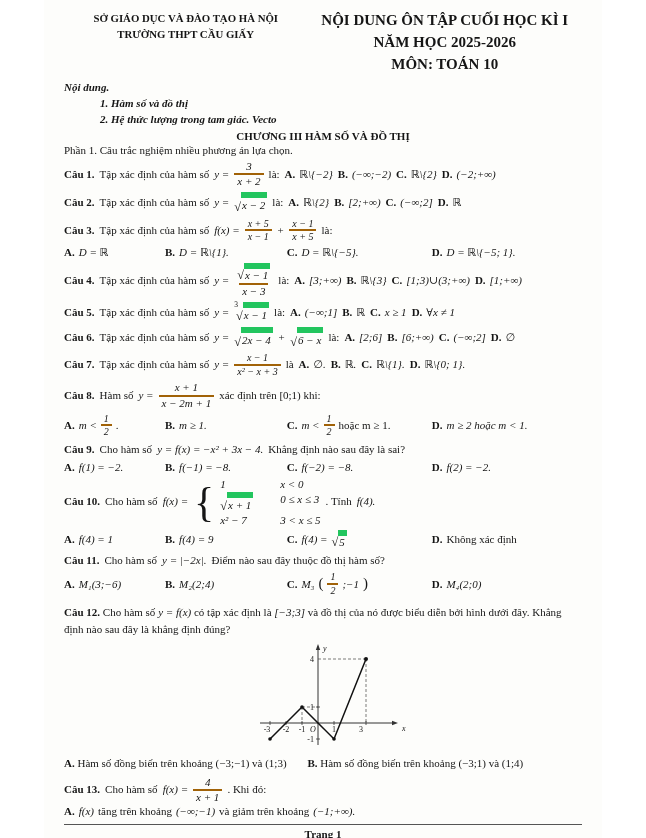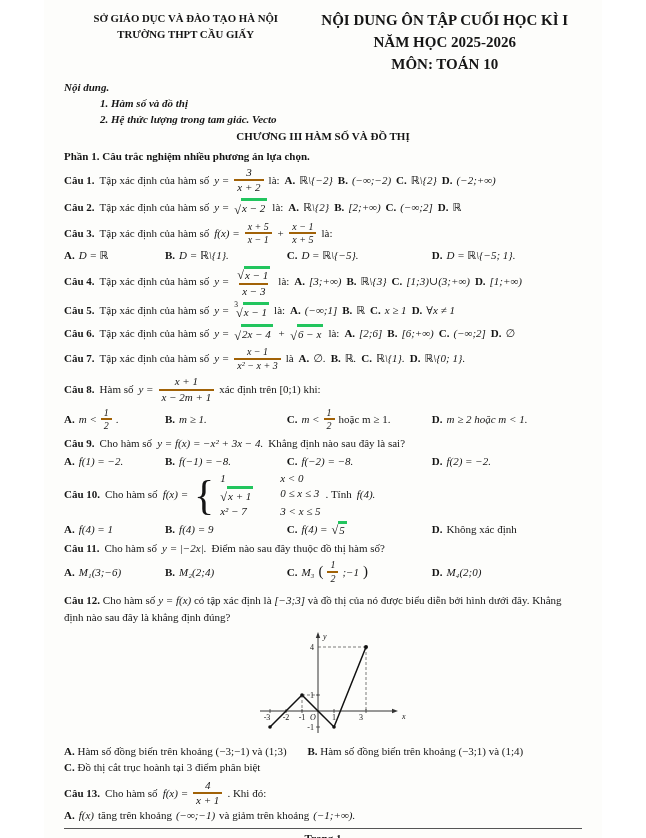--- a/index.html
+++ b/index.html
@@ -8,41 +8,41 @@
         font-family:"Liberation Serif","DejaVu Serif",serif;font-size:11px;color:#151515;
         display:flex;flex-direction:column;overflow:hidden;}
   
   .header{display:flex;width:100%;}
   .h-left{width:47%;text-align:center;font-weight:bold;font-size:10.8px;line-height:1.5;}
   .h-right{width:53%;text-align:center;font-weight:bold;font-size:15px;line-height:1.45;}
   
   .intro{margin-top:5px;font-style:italic;font-weight:bold;line-height:1.45;}
   .ind{margin-left:36px;}
   .chapter{text-align:center;font-weight:bold;margin-top:2px;}
-  .part{font-weight:bold;margin-top:8px;}
+  .part{font-weight:normal;margin-top:2px;}
   
   .q{margin-top:4px;}
   .qline{display:flex;align-items:center;flex-wrap:wrap;column-gap:5px;row-gap:2px;min-height:16px;line-height:1.4;}
   .spread{justify-content:flex-start;}
   .stem{display:inline-flex;align-items:center;column-gap:5px;white-space:nowrap;}
   .ql{font-weight:bold;}
   .math{font-style:italic;font-family:"Liberation Serif","DejaVu Serif","DejaVu Sans",serif;}
   .opt{white-space:nowrap;display:inline-flex;align-items:center;column-gap:4px;}
   .ol{font-weight:bold;}
   .opts{display:grid;grid-template-columns:19.5% 23.5% 28% 29%;margin-top:3px;align-items:center;}
   .opts2{display:grid;grid-template-columns:47% 53%;margin-top:3px;line-height:1.4;}
   .opt2{display:block;}
   
   .frac{display:inline-flex;flex-direction:column;align-items:center;vertical-align:middle;line-height:1.2;font-style:italic;}
   .frac.sm{font-size:10px;line-height:1.15;}
   .fnum{padding:0 3px;}
   .fden{border-top:2px solid #a16207;padding:0 3px;}
   .sqrt{display:inline-flex;align-items:flex-end;font-style:italic;}
   .rsign{line-height:0.95;font-size:1.12em;font-style:normal;}
-  .rad{border-top:3px solid #22c55e;padding:0 2px 0 1px;}
+  .rad{border-top:6px solid #22c55e;padding:0 2px 0 1px;}
   .ridx{font-size:7.5px;align-self:flex-start;margin-right:-2px;transform:translateY(-2px);font-style:normal;}
   .bigp{font-size:15px;font-style:normal;}
   .brace{font-size:42px;font-weight:200;line-height:40px;align-self:center;margin:0 1px;}
   .cases{display:inline-flex;flex-direction:column;}
   .crow{display:flex;column-gap:16px;line-height:1.35;}
   .ce{min-width:44px;display:inline-flex;align-items:center;}
   .qp{line-height:1.5;margin-top:4px;}
   
   .figure{width:190px;margin:2px auto 0;}
   .ax{stroke:#333;stroke-width:1;}
@@ -515,21 +515,20 @@
           <text class="gt" x="86" y="71" text-anchor="end">1</text>
           <text class="gt" x="86" y="103" text-anchor="end">-1</text>
           <text class="gt gi" x="174" y="92">x</text>
           <text class="gt gi" x="95" y="12">y</text>
         </g>
       </svg>
     </div>
     <div class="opts2">
       <span class="opt2"><b class="ol">A.</b> <span>Hàm số đồng biến trên khoảng (−3;−1) và (1;3)</span></span>
       <span class="opt2"><b class="ol">B.</b> <span>Hàm số đồng biến trên khoảng (−3;1) và (1;4)</span></span>
-      <span class="opt2"><b class="ol">C.</b> <span>Đồ thị cắt trục hoành tại 3 điểm phân biệt</span></span>
     </div>
   </div>
 
   <div class="q">
     <div class="qline">
       <b class="ql">Câu 13.</b>
       <span>Cho hàm số</span>
       <span class="math">f(x) =</span>
       <span class="frac">
           <span class="fnum">4</span>

